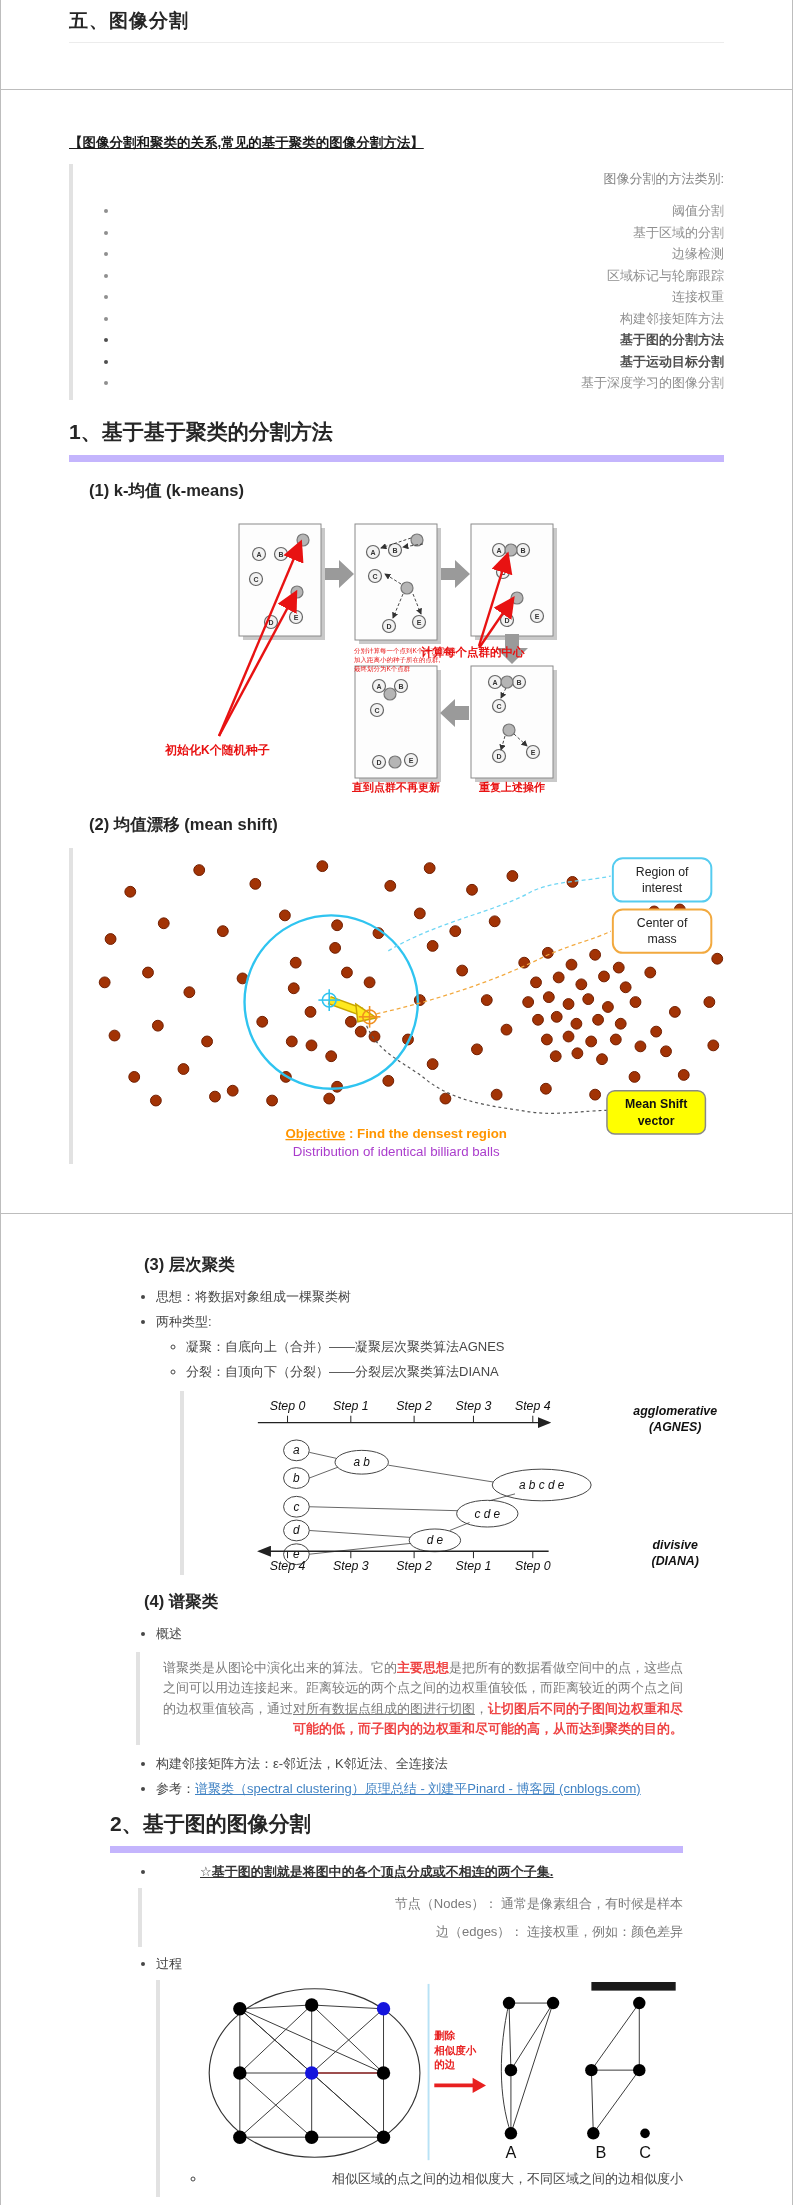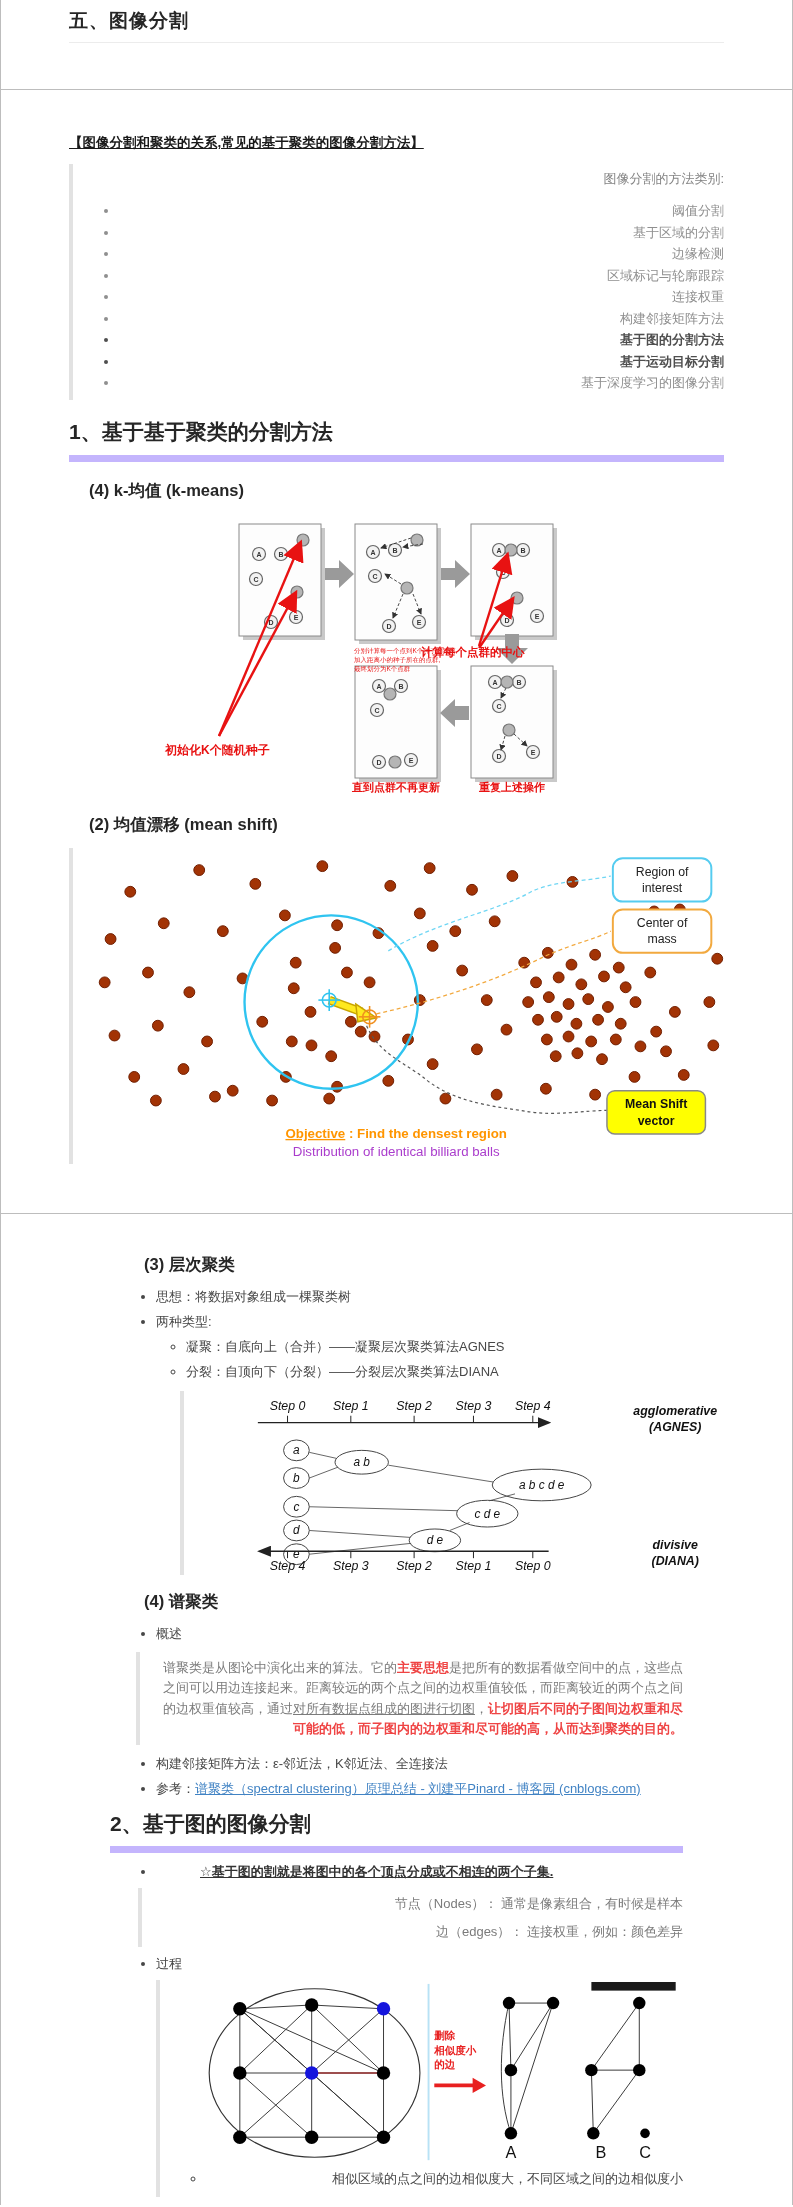--- a/index.html
+++ b/index.html
@@ -63,21 +63,21 @@
         <li>区域标记与轮廓跟踪</li>
         <li>连接权重</li>
         <li>构建邻接矩阵方法</li>
         <li class="strong">基于图的分割方法</li>
         <li class="strong">基于运动目标分割</li>
         <li>基于深度学习的图像分割</li>
       </ul>
     </blockquote>
 
     <h2>1、基于基于聚类的分割方法</h2>
-    <h3>(4) k-均值 (k-means)</h3>
+    <h3>(1) k-均值 (k-means)</h3>
 
     <svg class="fig km-fig" width="430" height="282" viewBox="0 0 430 282">
       <defs>
         <marker id="arrR" markerWidth="9" markerHeight="9" refX="7" refY="4.5" orient="auto">
             <path d="M0,0 L9,4.5 L0,9 z" fill="#e81212"></path>
           </marker>
         <marker id="arrK" markerWidth="7" markerHeight="7" refX="6" refY="3.5" orient="auto">
             <path d="M0,0 L7,3.5 L0,7 z" fill="#333"></path>
           </marker>
       </defs>

